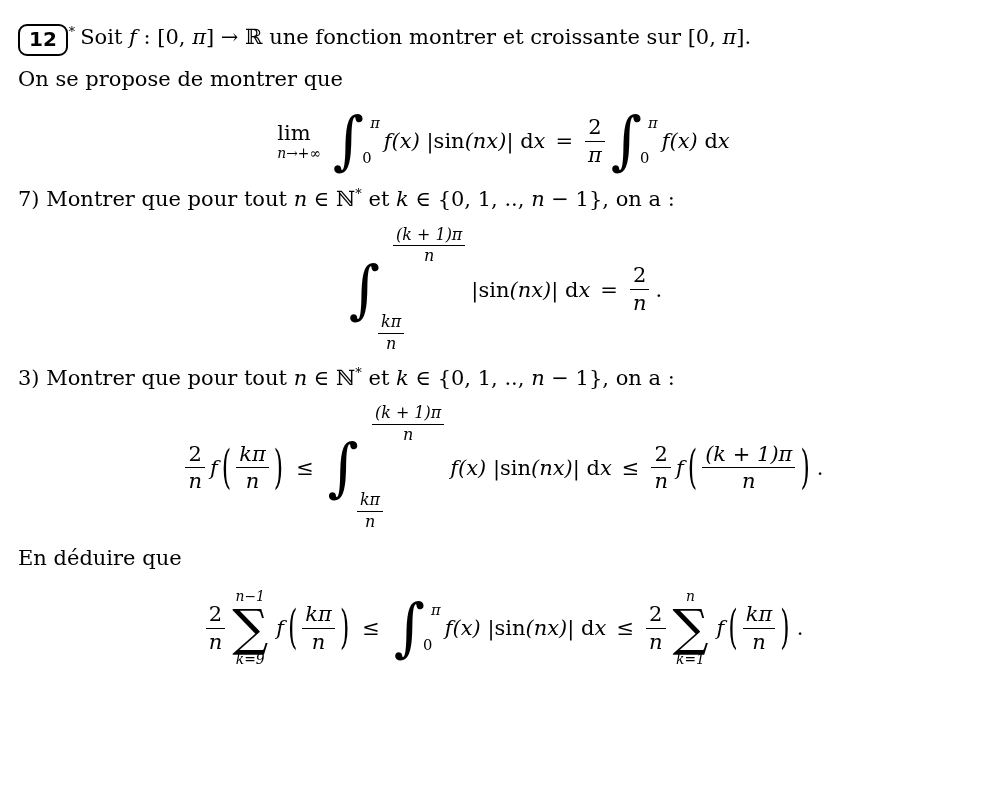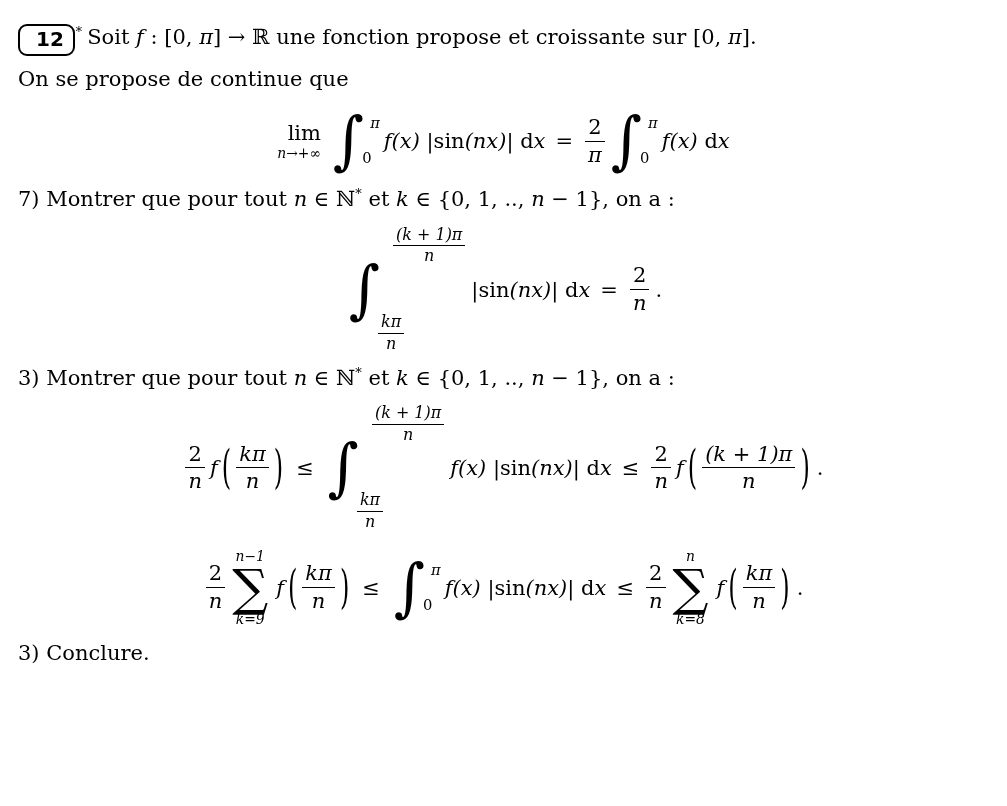--- a/index.html
+++ b/index.html
@@ -10,21 +10,21 @@
     font-size:21px;
   }
   .page{padding:14px 18px 0 18px}
   .line{line-height:1.35;margin:9px 0 7px 0}
   .rm{font-style:normal}
   .mi{font-style:italic}
   .sup{vertical-align:super;font-size:62%}
   
   .exbox{
     display:inline-block;border:2.2px solid #000;border-radius:9px;
-    padding:0 9px 1px 16px;margin-right:1px;
+    padding:0 9px 1px 9px;margin-right:1px;
     font-family:"DejaVu Sans",sans-serif;font-weight:bold;font-size:20px;
     vertical-align:-2px;
   }
   .supstar{vertical-align:super;font-size:60%;margin-right:5px}
   
   .formula{display:flex;justify-content:center;align-items:center;margin:14px 0}
   .f1{margin:18px 0 14px 0}
   .f2{margin:12px 0 10px 0}
   .f3{margin:12px 0 12px 0}
   .f4{margin:16px 0 12px 0}
@@ -43,34 +43,34 @@
   .int-scripts.simple .top{align-self:flex-start;margin-left:5px}
   .int-scripts.simple .bot{align-self:flex-start;margin-left:-3px}
   .int-scripts.tall{height:128px;font-size:76%;margin-left:1px}
   .int-scripts.tall .tfrac{align-self:flex-start;margin-left:12px}
   .int-scripts.tall .bfrac{align-self:flex-start;margin-left:-3px}
   
   .sumop{display:inline-flex;flex-direction:column;align-items:center;margin:0 5px;line-height:1}
   .sum-sym{font-size:240%;line-height:0.92}
   .sum-lim{font-size:66%;line-height:1.2}
   
-  .limop{display:inline-flex;flex-direction:column;align-items:flex-end;margin-right:8px;line-height:1.1}
+  .limop{display:inline-flex;flex-direction:column;align-items:flex-start;margin-right:8px;line-height:1.1}
   .lim-bot{font-size:66%;margin-top:1px}
   
   .bigp{display:inline-block;transform:scaleY(1.9);margin:0 3px;font-size:115%}
   .fvar{margin:0 1px 0 3px}
 </style>
 </head>
 <body>
 
 <div class="page">
 
-  <div class="line"><span class="exbox"><span>12</span></span><span class="supstar">*</span><span class="rm">Soit </span><span class="mi">f</span><span class="rm"> : [0, </span><span class="mi">π</span><span class="rm">] → ℝ une fonction propose et croissante sur [0, </span><span class="mi">π</span><span class="rm">].</span></div>
-
-  <div class="line">On se propose de continue que</div>
+  <div class="line"><span class="exbox"><span>12</span></span><span class="supstar">*</span><span class="rm">Soit </span><span class="mi">f</span><span class="rm"> : [0, </span><span class="mi">π</span><span class="rm">] → ℝ une fonction montrer et croissante sur [0, </span><span class="mi">π</span><span class="rm">].</span></div>
+
+  <div class="line">On se propose de montrer que</div>
 
   <div class="formula f1">
     <span class="limop">
         <span class="rm">lim</span>
         <span class="lim-bot mi">n→+∞</span>
       </span>
     <span class="intop">
         <span class="int-sym">∫</span>
         <span class="int-scripts simple">
           <span class="top mi">π</span>
@@ -155,20 +155,21 @@
     <span class="mi fvar">f</span>
     <span class="bigp">(</span>
     <span class="frac">
         <span class="num mi">(k + 1)π</span>
         <span class="den mi">n</span>
       </span>
     <span class="bigp">)</span>
     <span class="period rm">.</span>
   </div>
 
+  <div class="line">En déduire que</div>
 
   <div class="formula f4">
     <span class="frac">
         <span class="num rm">2</span>
         <span class="den mi">n</span>
       </span>
     <span class="sumop">
         <span class="sum-lim mi">n−1</span>
         <span class="sum-sym">∑</span>
         <span class="sum-lim mi">k=9</span>
@@ -190,27 +191,26 @@
       </span>
     <span class="run"><span class="mi">f(x) </span><span class="rm">|</span><span class="rm">sin</span><span class="mi">(nx)</span><span class="rm">|</span><span class="rm"> d</span><span class="mi">x</span></span>
     <span class="rel rm">≤</span>
     <span class="frac">
         <span class="num rm">2</span>
         <span class="den mi">n</span>
       </span>
     <span class="sumop">
         <span class="sum-lim mi">n</span>
         <span class="sum-sym">∑</span>
-        <span class="sum-lim mi">k=8</span>
+        <span class="sum-lim mi">k=1</span>
       </span>
     <span class="mi fvar">f</span>
     <span class="bigp">(</span>
     <span class="frac">
         <span class="num mi">kπ</span>
         <span class="den mi">n</span>
       </span>
     <span class="bigp">)</span>
     <span class="period rm">.</span>
   </div>
 
-  <div class="line">3) Conclure.</div>
 
 </div>
 
 </body></html>

